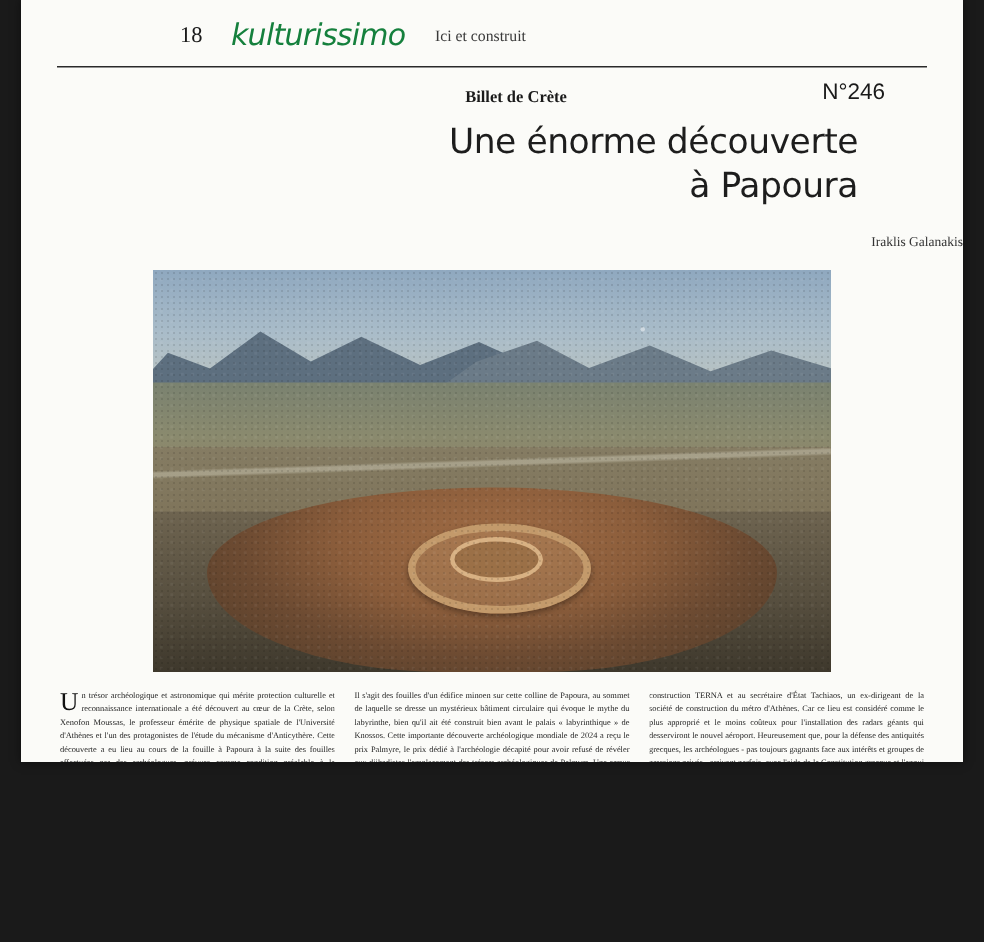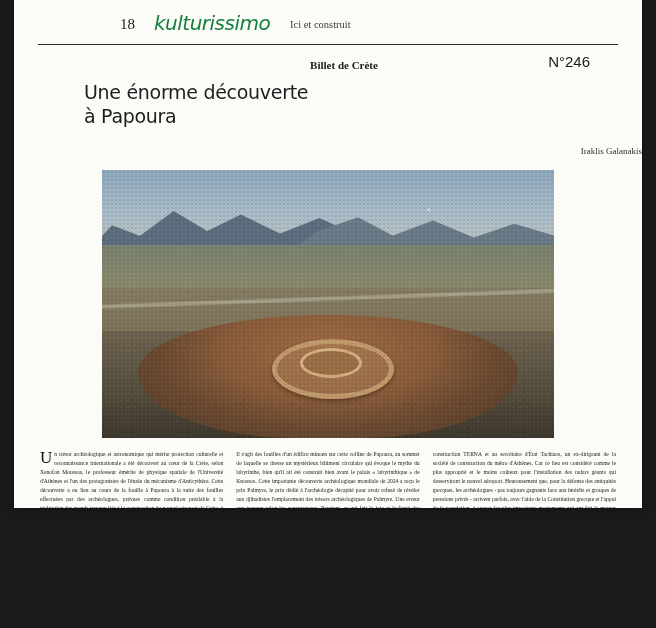--- a/index.html
+++ b/index.html
@@ -73,25 +73,25 @@
   .kicker {
     text-align: center;
     margin-top: 14px;
     font-family: "Liberation Serif", serif;
     font-weight: bold;
     font-size: 11px;
     color: #1a1a1a;
     padding-left: 32px;
   }
   .headline {
-    text-align: left;
+    text-align: right;
     margin: 10px 70px 0 70px;
     font-family: "DejaVu Sans", sans-serif;
     font-weight: 400;
-    font-size: 19px;
+    font-size: 23px;
     line-height: 1.24;
     color: #1d1d1d;
     letter-spacing: -0.3px;
   }
   .byline {
     text-align: right;
     margin-top: 18px;
     font-family: "Liberation Serif", serif;
     font-size: 9px;
     color: #333;

